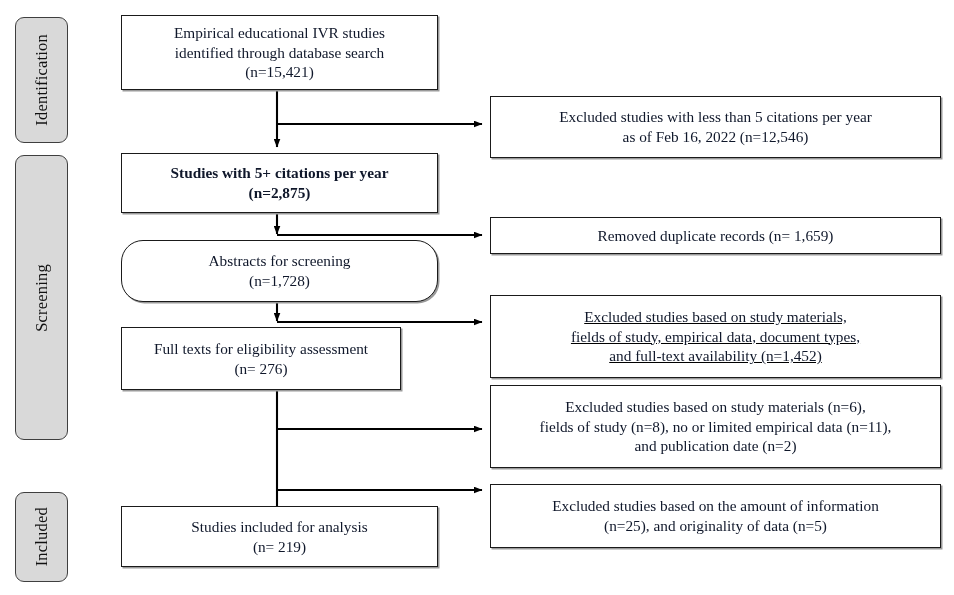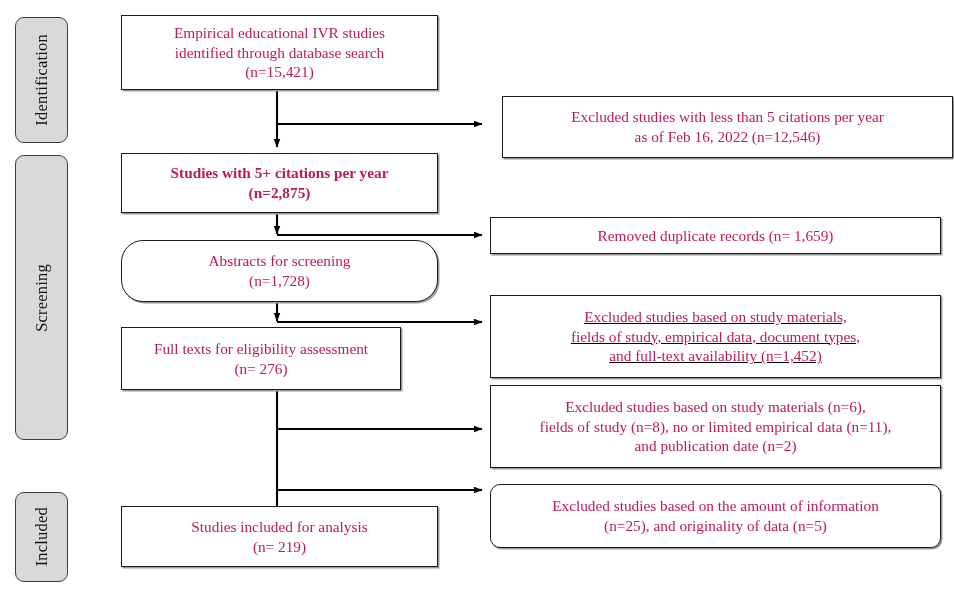--- a/index.html
+++ b/index.html
@@ -53,21 +53,21 @@
     display: flex;
     align-items: center;
     justify-content: center;
     text-align: center;
     box-shadow: 1.5px 1.5px 0 0 #9a9a9a;
   }
   .node-text {
     font-size: 15.3px;
     line-height: 1.30;
     padding: 0 8px;
-    color: #be185d;
+    color: #0f172a;
     white-space: pre-line;
   }
 </style>
 </head>
 <body>
 
 <div id="diagram">
 
   <svg id="connectors" viewBox="0 0 954 595" xmlns="http://www.w3.org/2000/svg">
     <defs>
@@ -139,39 +139,39 @@
   <div class="node" style="left:121px; top:327px; width:280px; height:63px;">
     <span class="node-text">Full texts for eligibility assessment
 (n= 276)</span>
   </div>
 
   <div class="node" style="left:121px; top:506px; width:317px; height:61px;">
     <span class="node-text">Studies included for analysis
 (n= 219)</span>
   </div>
 
-  <div class="node" style="left:490px; top:96px; width:451px; height:62px;margin-left:12px;">
+  <div class="node" style="left:490px; top:96px; width:451px; height:62px;">
     <span class="node-text">Excluded studies with less than 5 citations per year
 as of Feb 16, 2022 (n=12,546)</span>
   </div>
 
   <div class="node" style="left:490px; top:217px; width:451px; height:37px;">
     <span class="node-text">Removed duplicate records (n= 1,659)</span>
   </div>
 
   <div class="node" style="left:490px; top:295px; width:451px; height:83px;text-decoration:underline;">
     <span class="node-text">Excluded studies based on study materials,
 fields of study, empirical data, document types,
 and full-text availability (n=1,452)</span>
   </div>
 
   <div class="node" style="left:490px; top:385px; width:451px; height:83px;">
     <span class="node-text">Excluded studies based on study materials (n=6),
 fields of study (n=8), no or limited empirical data (n=11),
 and publication date (n=2)</span>
   </div>
 
-  <div class="node" style="left:490px; top:484px; width:451px; height:64px;border-radius:10px;">
+  <div class="node" style="left:490px; top:484px; width:451px; height:64px;">
     <span class="node-text">Excluded studies based on the amount of information
 (n=25), and originality of data (n=5)</span>
   </div>
 
 </div>
 
 </body></html>

